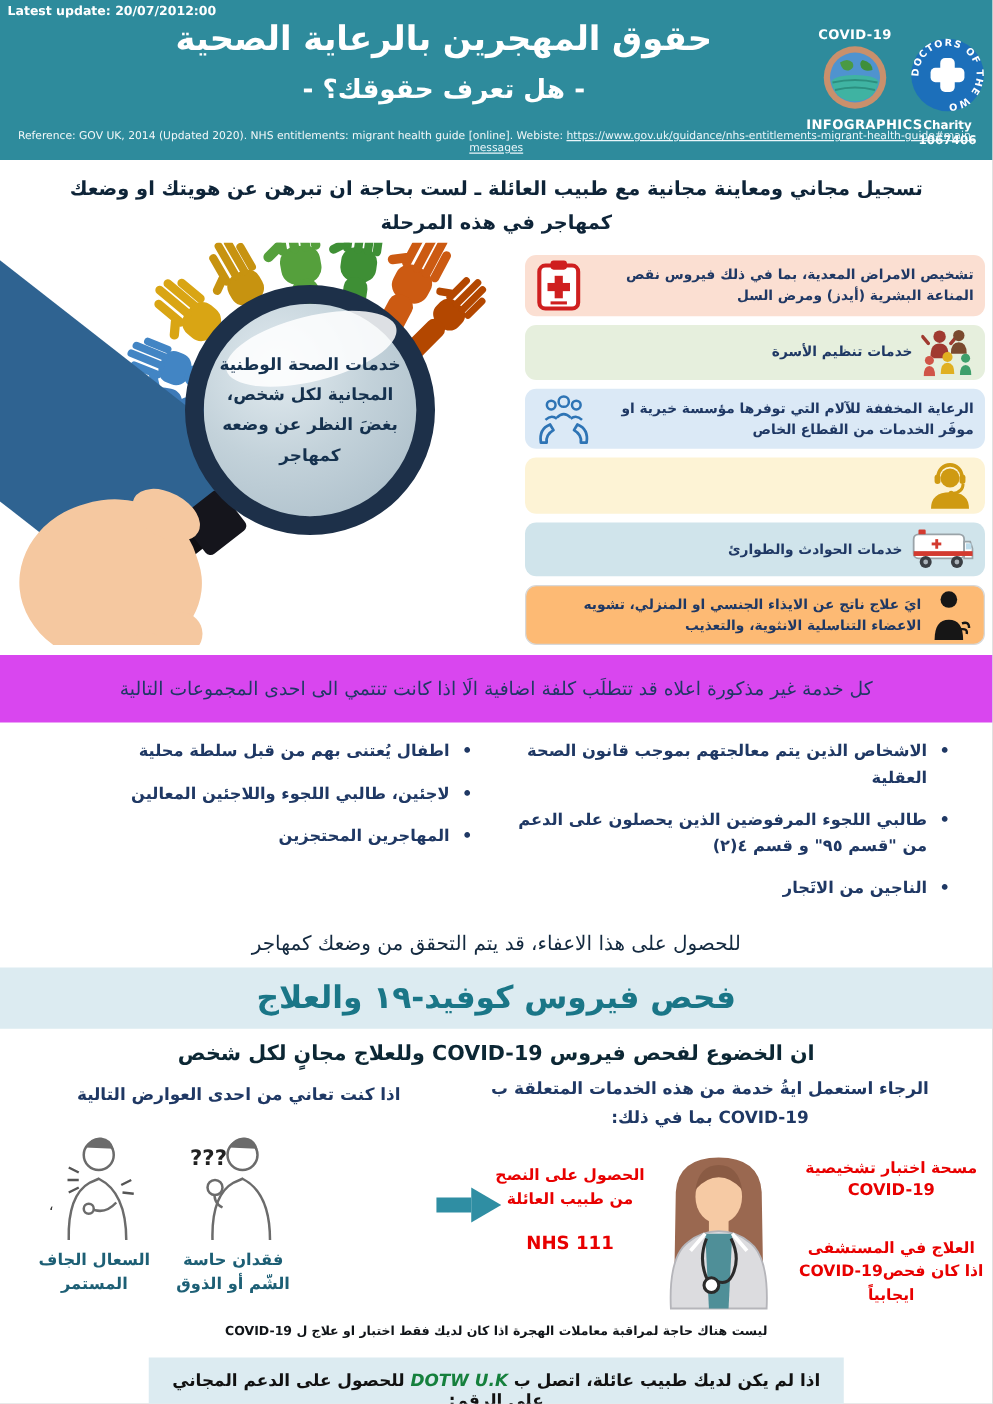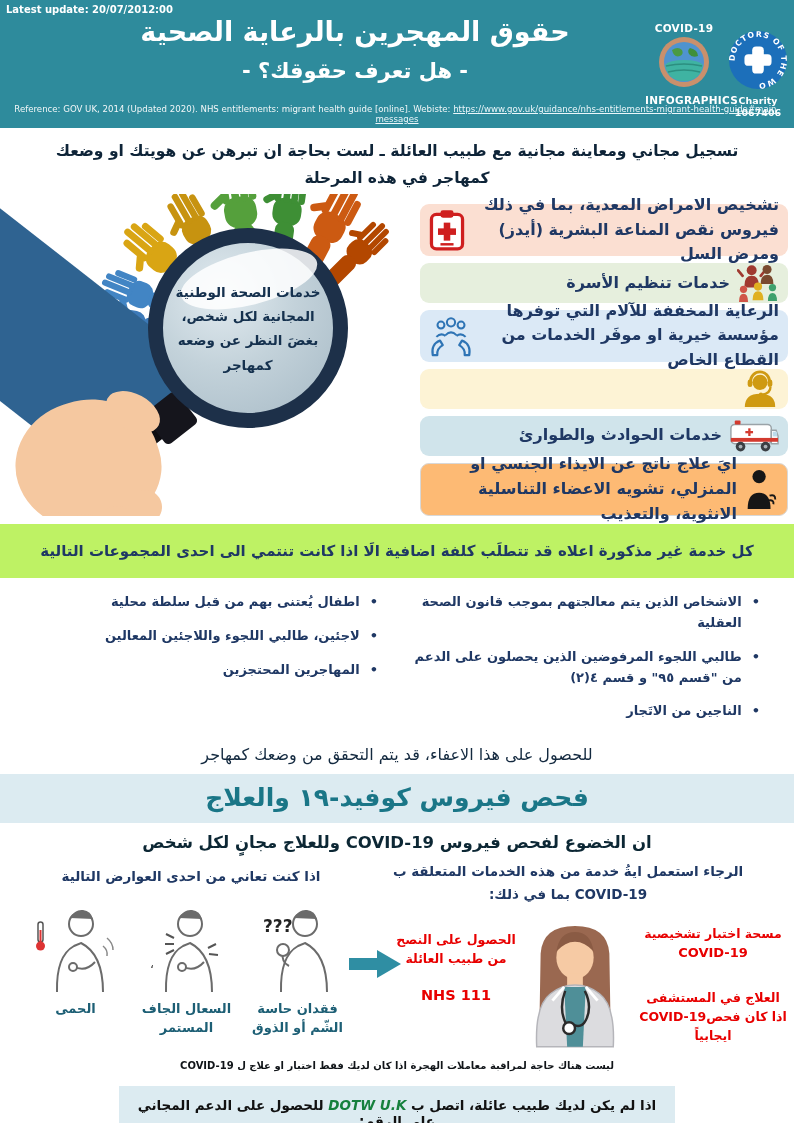--- a/index.html
+++ b/index.html
@@ -40,29 +40,29 @@
   .hands-svg { position:absolute; left:0; top:0; z-index:1; }
   .lens { position:absolute; left:148px; top:34px; width:200px; height:200px; border:15px solid #1d3049; border-radius:50%;
           background: radial-gradient(circle at 35% 30%, #e2ebf0 0%, #c3d2da 45%, #a7bac6 100%);
           z-index:5; display:flex; align-items:center; justify-content:center; }
   .lens::before { content:""; position:absolute; left:16px; top:10px; width:140px; height:52px; background:rgba(255,255,255,.85);
           border-radius:50%; transform:rotate(-14deg); }
   .lens-text { position:relative; direction:rtl; text-align:center; width:158px; font-size:13.5px; font-weight:bold; color:#15314e; line-height:1.8; }
 
   .services { width:374px; display:flex; flex-direction:column; gap:7px; padding:10px 6px 0 0; }
   .svc { border-radius:9px; display:flex; align-items:center; gap:7px; padding:5px 9px; min-height:40px; }
-  .svc-label { flex:1; direction:rtl; text-align:right; font-weight:bold; font-size:16px; color:#1f3864; line-height:1.55; }
+  .svc-label { flex:1; direction:rtl; text-align:right; font-weight:bold; font-size:11px; color:#1f3864; line-height:1.55; }
   .svc.icon-right { flex-direction:row-reverse; }
   .svc.icon-right .svc-label { text-align:right; }
   .bg1 { background:#fbdfd2; } .bg2 { background:#e6efdd; } .bg3 { background:#dbe9f6; }
   .bg4 { background:#fdf3d5; } .bg5 { background:#d0e4eb; } .bg6 { background:#fdba74; border:1px solid #d8d8d8; }
   .svc-icon { flex:0 0 auto; display:flex; align-items:center; }
 
   
-  .banner { margin-top:8px; background:#bef264; direction:rtl; text-align:center; font-weight:bold;
+  .banner { margin-top:8px; background:#d946ef; direction:rtl; text-align:center; font-weight:normal;
             font-size:15px; color:#1f3864; padding:15px 40px; line-height:1.6; }
   .groups { display:flex; padding:14px 34px 0 56px; gap:26px; }
   .gcol { list-style:none; }
   .gleft { width:322px; }
   .gright { flex:1; }
   .gcol li { display:flex; direction:rtl; gap:10px; font-weight:bold; font-size:13px; color:#1f3864; line-height:1.6; margin-bottom:13px; }
   .dot { color:#1f3864; }
   .verify { direction:rtl; text-align:center; font-size:16px; color:#13293f; margin-top:10px; }
 
   
@@ -318,36 +318,20 @@
     <div class="sym-h">اذا كنت تعاني من احدى العوارض التالية</div>
     <div class="svc-h">الرجاء استعمل ايةُ خدمة من هذه الخدمات المتعلقة ب COVID-19 بما في ذلك:</div>
   </div>
 
   <div class="cfig">
 
     <div class="symptoms">
       <div class="sym">
         <svg width="86" height="86" viewBox="0 0 86 86">
           <g stroke="#6b6b6b" stroke-width="2" fill="#fff">
-            <circle cx="48" cy="16" r="12"></circle>
-            <path d="M37,10 q5,-9 13,-8 q8,1 10,9" fill="#6b6b6b" stroke="none"></path>
-            <path d="M24,84 q-1,-36 17,-46 l7,-3 q22,11 22,49"></path>
-            <path d="M62,54 q-10,11 -22,4" fill="none"></path>
-            <circle cx="40" cy="59" r="4"></circle>
-          </g>
-          <rect x="5" y="14" width="5" height="20" rx="2.5" fill="#fff" stroke="#555" stroke-width="1.5"></rect>
-          <rect x="6.5" y="22" width="2" height="12" fill="#d33"></rect>
-          <circle cx="7.5" cy="38" r="4.5" fill="#d33"></circle>
-          <path d="M70,38 q5,4 4,10 M74,30 q6,5 6,12" stroke="#888" stroke-width="1.5" fill="none"></path>
-        </svg>
-        <div class="sym-label">الحمى</div>
-      </div>
-      <div class="sym">
-        <svg width="86" height="86" viewBox="0 0 86 86">
-          <g stroke="#6b6b6b" stroke-width="2" fill="#fff">
             <circle cx="46" cy="16" r="12"></circle>
             <path d="M35,10 q5,-9 13,-8 q8,1 10,9" fill="#6b6b6b" stroke="none"></path>
             <path d="M22,84 q-1,-36 17,-46 l7,-3 q22,11 22,49"></path>
             <path d="M60,54 q-10,11 -22,4" fill="none"></path>
             <circle cx="38" cy="59" r="4"></circle>
           </g>
           <path d="M30,30 l-8,-4 M30,36 l-9,0 M30,42 l-8,4" stroke="#555" stroke-width="2" fill="none"></path>
           <path d="M64,40 l8,-4 M65,46 l9,1" stroke="#555" stroke-width="2" fill="none"></path>
           <text x="6" y="60" font-size="12" fill="#333">،</text>
         </svg>

